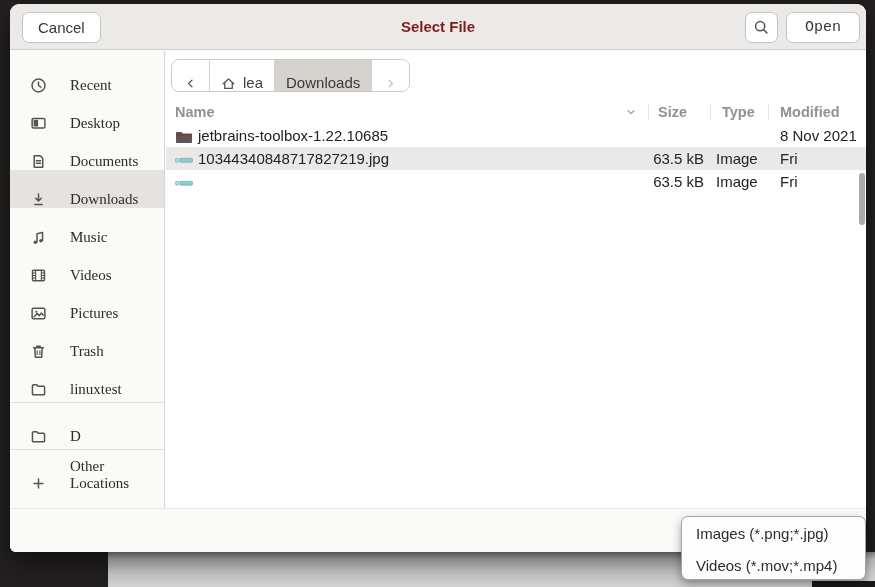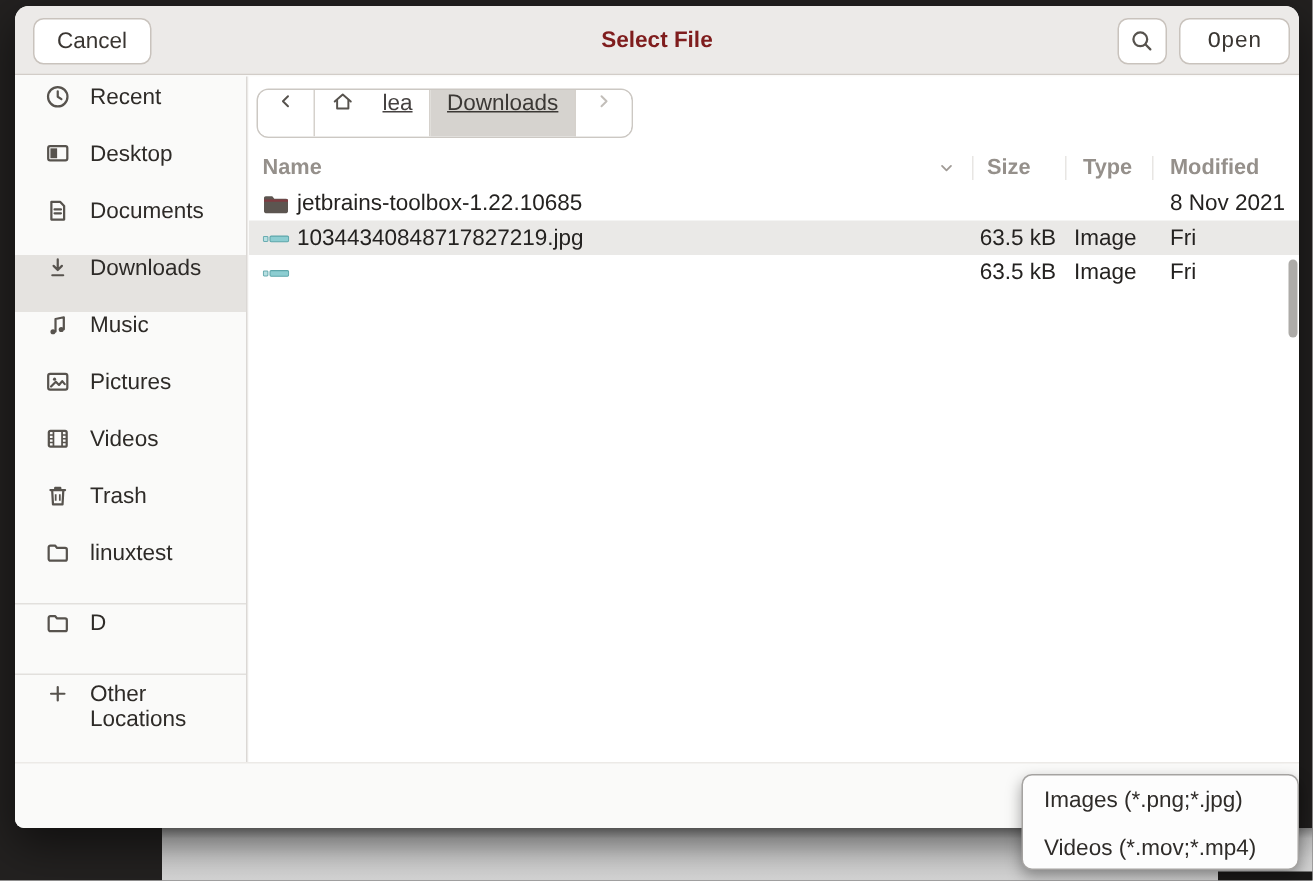--- a/index.html
+++ b/index.html
@@ -27,35 +27,35 @@
   .hbtn { position:absolute; top:8px; height:31px; background:#ffffff;
     border:1px solid #c9c3bd; border-radius:7px; color:#3a3632;
     display:flex; align-items:center; justify-content:center; font-size:15px; cursor:default; }
   .btn-cancel { left:12px; padding:0 15px; }
   .btn-search { right:88px; width:33px; }
   .btn-open  { right:6px; width:74px; padding:0 10px;font-family:Liberation Mono, monospace; }
 
   
   .sidebar { position:absolute; left:0; top:47px; width:155px; bottom:44px;
     background:#fafaf9; border-right:1px solid #dbd8d5; padding-top:5px; overflow:hidden; }
-  .sb-item { height:38px; display:flex; align-items:flex-start; padding-left:20px; gap:13px; color:#2e2b28; }
+  .sb-item { height:38px; display:flex; align-items:flex-end; padding-left:20px; gap:23px; color:#2e2b28;font-family:Liberation Serif, serif; }
   .sb-item.selected { background:#e5e3e0; }
   .sb-divider { height:9px; position:relative; }
   .sb-divider::after { content:""; position:absolute; left:0; right:0; top:4px; border-top:1px solid #e2e0dd; }
   .ic { width:17px; height:17px; display:inline-flex; color:#57534e; flex:none; }
   .ic svg { width:100%; height:100%; }
 
   
   .content { position:absolute; left:156px; top:47px; right:0; bottom:44px; background:#ffffff; }
 
   
   .pathbar { position:absolute; left:5px; top:8px; height:33px; display:flex;
     border:1px solid #ccc8c3; border-radius:8px; overflow:hidden; background:#ffffff; }
-  .seg { display:flex; align-items:flex-start; justify-content:center; gap:19px;
-    padding:0 11px; color:#454140; border-right:1px solid #d5d1cc; background:#ffffff;text-decoration:underline; }
+  .seg { display:flex; align-items:flex-end; justify-content:center; gap:7px;
+    padding:0 11px; color:#454140; border-right:1px solid #d5d1cc; background:#ffffff; }
   .seg:last-child { border-right:none; }
   .seg.active { background:#d6d3cf; color:#3b3835; }
   .seg.disabled .ic { color:#c2beb9; }
   .seg .ic { width:15px; height:15px; }
 
   
   .list-header { position:absolute; left:0; right:0; top:49px; height:24px; }
   .col-label { position:absolute; top:0; height:24px; line-height:24px;
     font-weight:700; font-size:14.5px; color:#95908b; }
   .col-sep { position:absolute; top:4px; bottom:4px; width:1px; background:#e8e6e3; }
@@ -151,36 +151,36 @@
             <path d="M6.6 12.3V4.4l5.2-1.1v7.6" fill="none" stroke="currentColor" stroke-width="1.4" stroke-linecap="round" stroke-linejoin="round"></path>
             <circle cx="5" cy="12.4" r="1.6" fill="currentColor"></circle>
             <circle cx="10.2" cy="11" r="1.6" fill="currentColor"></circle>
           </svg>
         </span>
         <span>Music</span>
       </div>
       <div class="sb-item">
         <span class="ic">
           <svg viewBox="0 0 16 16">
+            <rect x="2.4" y="3" width="11.2" height="10" rx="1" fill="none" stroke="currentColor" stroke-width="1.4" stroke-linecap="round" stroke-linejoin="round"></rect>
+            <path d="M5.3 3.2v9.6M10.7 3.2v9.6" fill="none" stroke="currentColor" stroke-width="1.1"></path>
+            <path d="M2.6 5.6h2.7M2.6 8h2.7M2.6 10.4h2.7M10.7 5.6h2.7M10.7 8h2.7M10.7 10.4h2.7" fill="none" stroke="currentColor" stroke-width=".9"></path>
+          </svg>
+        </span>
+        <span>Videos</span>
+      </div>
+      <div class="sb-item">
+        <span class="ic">
+          <svg viewBox="0 0 16 16">
             <rect x="2" y="3" width="12" height="10" rx="1.2" fill="none" stroke="currentColor" stroke-width="1.4" stroke-linecap="round" stroke-linejoin="round"></rect>
             <circle cx="6" cy="6.4" r="1" fill="currentColor"></circle>
             <path d="m3.8 11 3-3 2 2 2-2.4 1.6 1.9" fill="none" stroke="currentColor" stroke-width="1.4" stroke-linecap="round" stroke-linejoin="round"></path>
           </svg>
         </span>
         <span>Pictures</span>
-      </div>
-      <div class="sb-item">
-        <span class="ic">
-          <svg viewBox="0 0 16 16">
-            <rect x="2.4" y="3" width="11.2" height="10" rx="1" fill="none" stroke="currentColor" stroke-width="1.4" stroke-linecap="round" stroke-linejoin="round"></rect>
-            <path d="M5.3 3.2v9.6M10.7 3.2v9.6" fill="none" stroke="currentColor" stroke-width="1.1"></path>
-            <path d="M2.6 5.6h2.7M2.6 8h2.7M2.6 10.4h2.7M10.7 5.6h2.7M10.7 8h2.7M10.7 10.4h2.7" fill="none" stroke="currentColor" stroke-width=".9"></path>
-          </svg>
-        </span>
-        <span>Videos</span>
       </div>
       <div class="sb-item">
         <span class="ic">
           <svg viewBox="0 0 16 16">
             <path d="M3.4 4.4h9.2M6.4 4.4V3.1h3.2v1.3" fill="none" stroke="currentColor" stroke-width="1.4" stroke-linecap="round" stroke-linejoin="round"></path>
             <path d="m4.5 4.4.5 9h6l.5-9" fill="none" stroke="currentColor" stroke-width="1.4" stroke-linecap="round" stroke-linejoin="round"></path>
             <path d="M6.7 7v4.2M9.3 7v4.2" fill="none" stroke="currentColor" stroke-width="1.1"></path>
           </svg>
         </span>
         <span>Trash</span>

